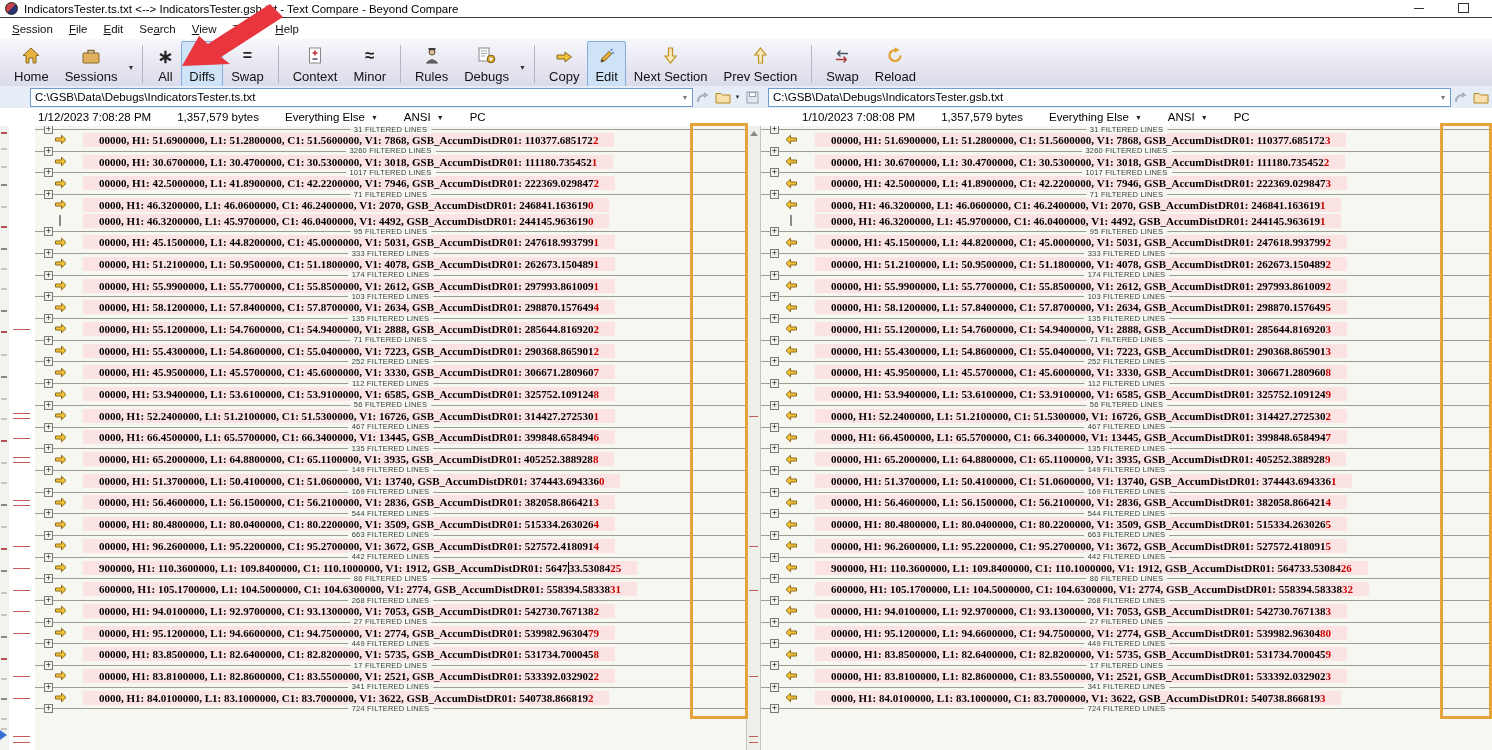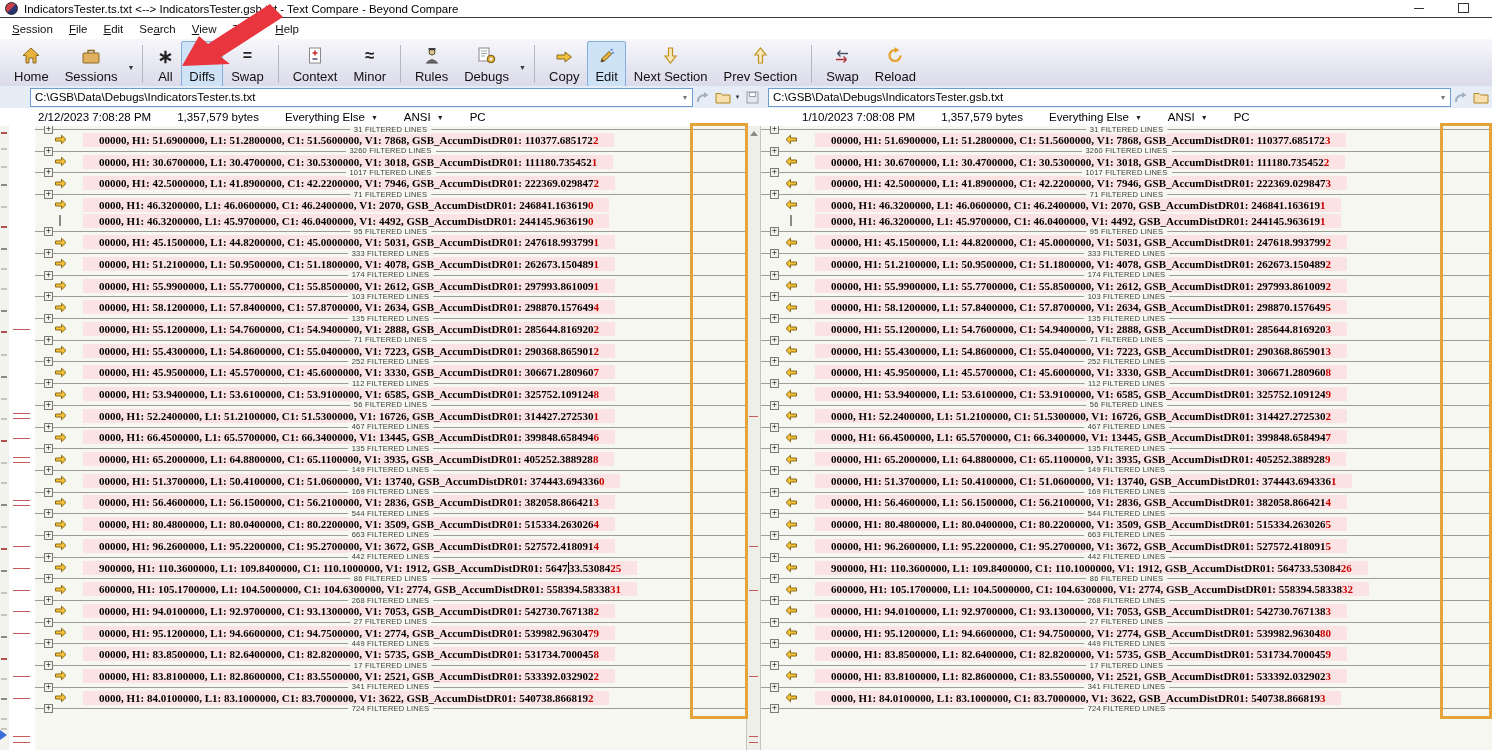--- a/index.html
+++ b/index.html
@@ -301,21 +301,21 @@
       <span class="path-icon">
         <svg width="16" height="13">
             <path d="M1 12 V2.5 H6 L7.5 4 H15 V12 Z" fill="#f7dfae" stroke="#b08820"></path>
           </svg>
       </span>
     </div>
   </div>
 
   <div class="inforow">
     <div class="info-half lp">
-      <span class="info-item">2/12/2023 7:08:28 PM</span>
+      <span class="info-item">1/12/2023 7:08:28 PM</span>
       <span class="info-item">1,357,579 bytes</span>
       <span class="info-item">
           <span>Everything Else</span>
           <span class="dd">▼</span>
         </span>
       <span class="info-item">
           <span>ANSI</span>
           <span class="dd">▼</span>
         </span>
       <span class="info-item">PC</span>

